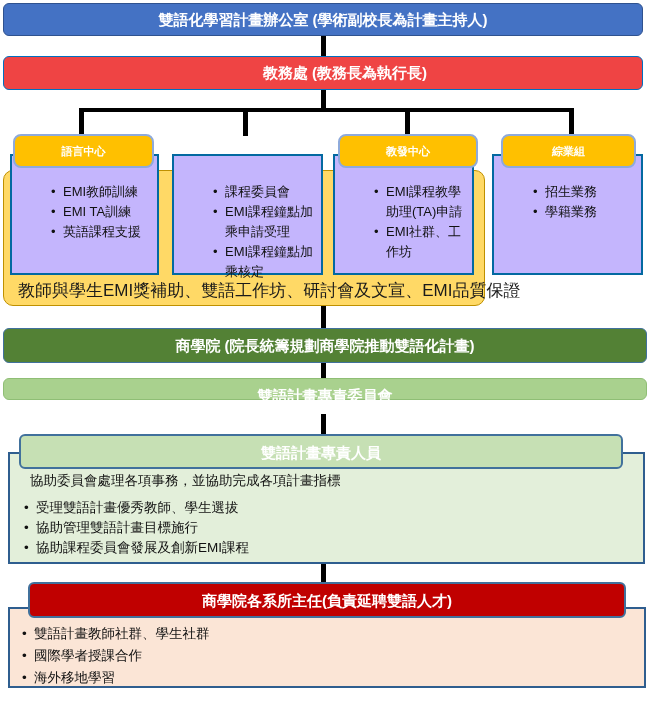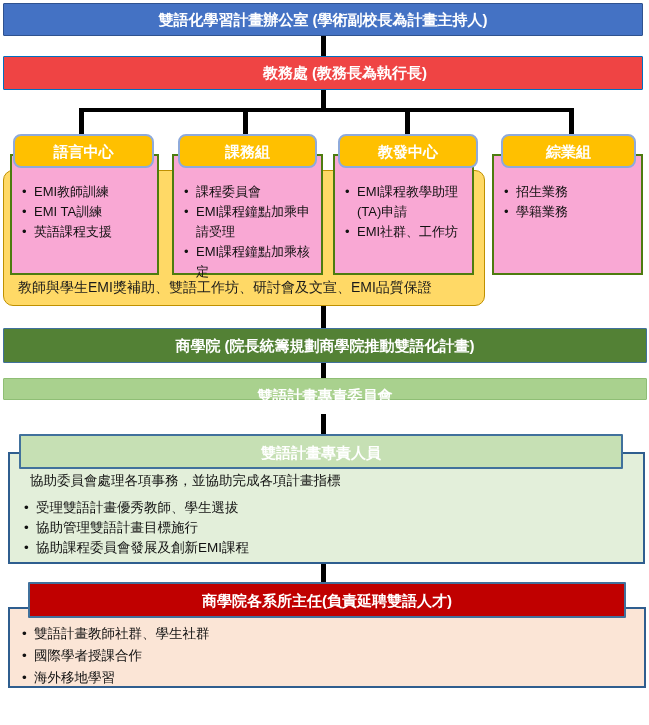--- a/index.html
+++ b/index.html
@@ -4,56 +4,56 @@
 <title>Org Chart</title>
 <style>
   html,body{margin:0;padding:0;background:#ffffff;}
   body{font-family:"Liberation Sans","DejaVu Sans",sans-serif;}
   .canvas{position:relative;width:649px;height:725px;background:#ffffff;overflow:hidden;}
 
   
   .conn{position:absolute;background:#000000;}
 
   
-  .bar{position:absolute;box-sizing:border-box;border-radius:1px;
+  .bar{position:absolute;box-sizing:border-box;border-radius:6px;
        text-align:center;color:#ffffff;font-weight:bold;font-size:15px;}
   .office{left:3px;top:3px;width:640px;height:33px;line-height:31px;
           background:#4472C4;border:1px solid #2F528F;}
   .acad{left:3px;top:56px;width:640px;height:34px;line-height:32px;
         background:#ef4444;border:1px solid #0070C0;padding-left:44px;}
   .college{left:3px;top:328px;width:644px;height:35px;line-height:33px;
            background:#538135;border:1px solid #41719C;}
   .committee{left:3px;top:378px;width:644px;height:22px;line-height:34px;
              background:#A9D18E;border:1px solid #8FBE75;}
   .staff-hdr{left:19px;top:434px;width:604px;height:35px;line-height:33px;
              background:#C6E0B4;border:2px solid #41719C;z-index:6;}
   .chairs{left:28px;top:582px;width:598px;height:36px;line-height:34px;
           background:#C00000;border:2px solid #41719C;z-index:6;}
 
   
   .gold-panel{position:absolute;left:3px;top:170px;width:482px;height:136px;
               box-sizing:border-box;background:#FFD966;border:1px solid #BF9000;
               border-radius:10px;z-index:1;}
   .gold-panel .banner-text{position:absolute;left:14px;top:108px;right:8px;
-              font-size:14px;color:#1a1a1a;white-space:nowrap;}
+              font-size:17px;color:#1a1a1a;white-space:nowrap;}
 
   
   .card{position:absolute;top:154px;box-sizing:border-box;height:121px;
-        background:#f9a8d4;border:2px solid #4d7c0f;z-index:2;}
+        background:#c4b5fd;border:2px solid #0369a1;z-index:2;padding-left:29px;}
   .card1{left:10px;width:149px;}
   .card2{left:172px;width:151px;}
   .card3{left:333px;width:141px;}
   .card4{left:492px;width:151px;}
   .card ul{margin:0;padding:26px 2px 0 8px;list-style:none;}
   .card li{position:relative;padding-left:14px;font-size:13px;line-height:20px;color:#111;}
   .card li::before{content:"\2022";position:absolute;left:2px;}
 
   .dept-hdr{position:absolute;top:134px;height:34px;box-sizing:border-box;
             background:#FFC000;border:2px solid #8EAADB;border-radius:8px;
-            text-align:center;color:#ffffff;font-weight:bold;font-size:15px;
+            text-align:center;color:#ffffff;font-weight:bold;font-size:11px;
             line-height:31px;z-index:3;}
   .hdr1{left:13px;width:141px;}
   .hdr2{left:178px;width:139px;}
   .hdr3{left:338px;width:140px;}
   .hdr4{left:501px;width:135px;}
 
   
   .green-panel{position:absolute;left:8px;top:452px;width:637px;height:112px;
                box-sizing:border-box;background:#E3EFDA;border:2px solid #2F5E8F;z-index:5;}
   .green-panel .intro{position:absolute;left:20px;top:18px;font-size:13.5px;color:#111;}
@@ -116,21 +116,20 @@
   </div>
   <div class="card card4">
     <ul>
 
     <li>招生業務</li>
         <li>學籍業務</li>
       </ul>
   </div>
 
   <div class="dept-hdr hdr1">語言中心</div>
-  <div class="dept-hdr hdr2">課務組</div>
   <div class="dept-hdr hdr3">教發中心</div>
   <div class="dept-hdr hdr4">綜業組</div>
 
   <div class="bar college">商學院 (院長統籌規劃商學院推動雙語化計畫)</div>
   <div class="bar committee">雙語計畫專責委員會</div>
 
   <div class="bar staff-hdr">雙語計畫專責人員</div>
   <div class="green-panel">
     <div class="intro">協助委員會處理各項事務，並協助完成各項計畫指標</div>
     <ul class="panel-list">

